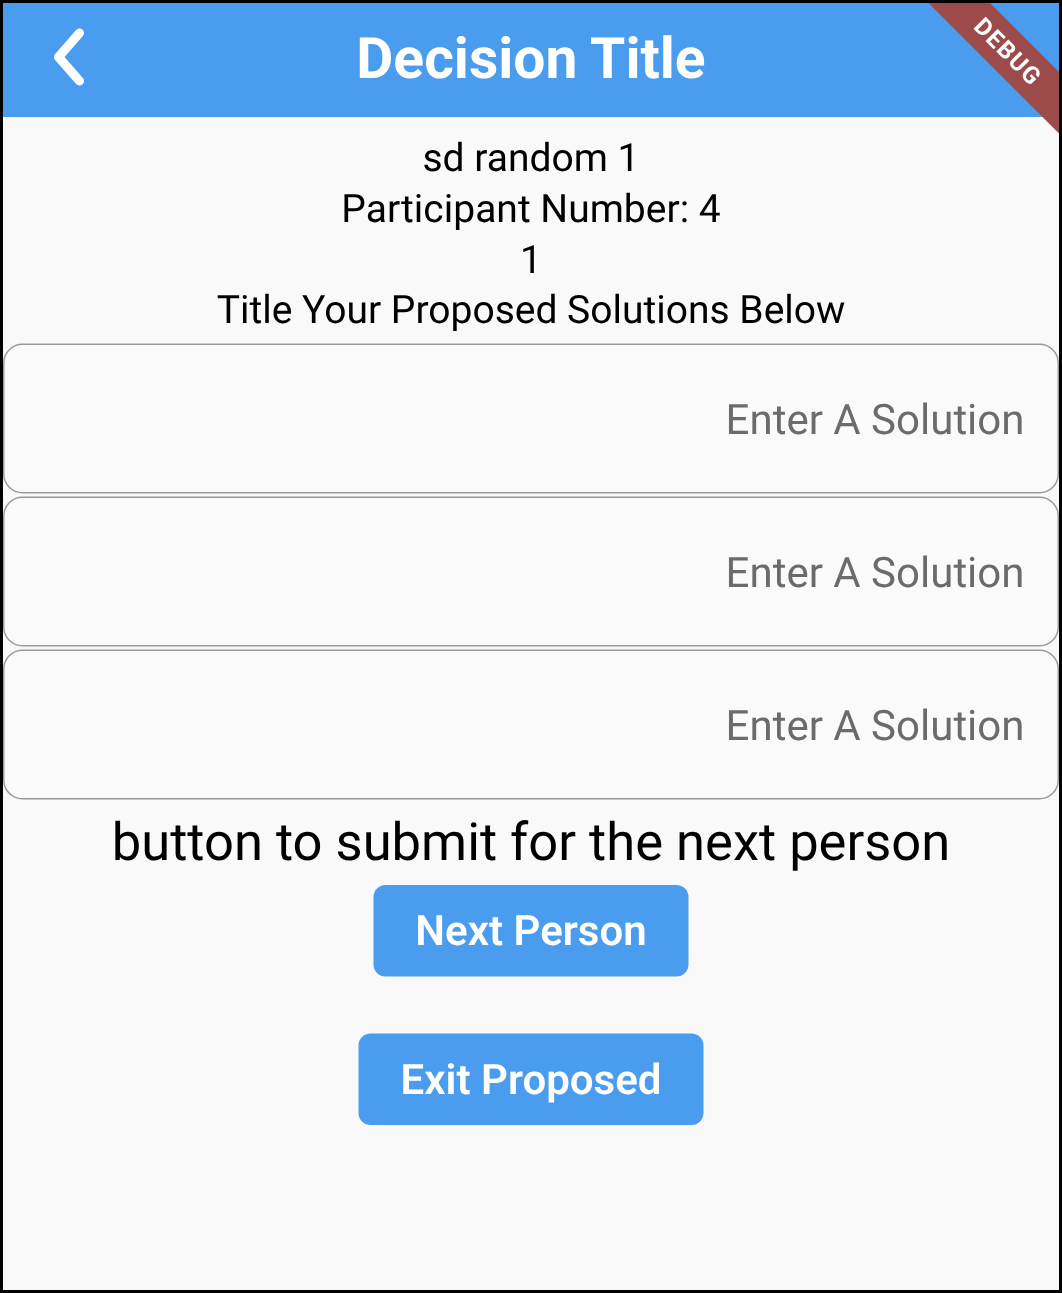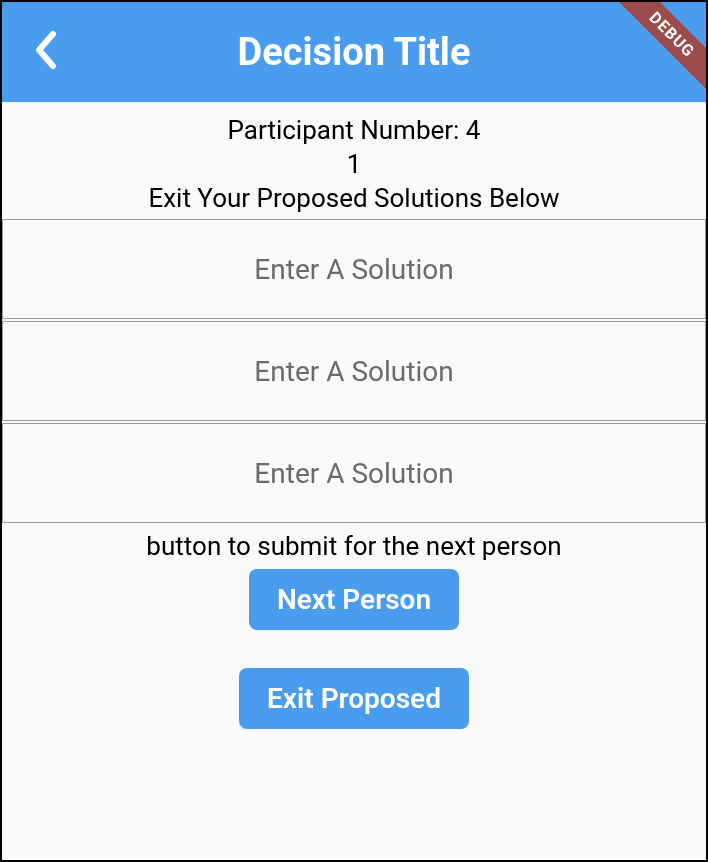--- a/index.html
+++ b/index.html
@@ -11,21 +11,21 @@
       font-family: -apple-system, BlinkMacSystemFont, "Segoe UI", Roboto, Helvetica, Arial, sans-serif;
       background: #f9f9f9;
       width: 708px;
       height: 862px;
       border: 2px solid #000;
       position: relative;
       overflow: hidden;
     }
     .header {
       background: #4a9cef;
-      height: 100px;
+      height: 76px;
       position: relative;
       display: flex;
       align-items: center;
       justify-content: center;
     }
     .back-btn {
       position: absolute;
       left: 30px;
       top: 50%;
       transform: translateY(-50%);
@@ -68,38 +68,38 @@
       color: #000;
       line-height: 1.3;
     }
     .inputs {
       margin-top: 4px;
     }
     .solution-input {
       width: 100%;
       height: 100px;
       border: 1px solid #9a9a9a;
-      border-radius: 0;
+      border-radius: 13px;
       font-size: 28px;
       color: #6d28d9;
       padding: 12px 22px;
       background: #fafafa;
       outline: none;
       display: block;
       font-family: inherit;
-      text-align: center;
+      text-align: right;
     }
     .solution-input::placeholder {
       color: #6b6b6b;
     }
     .solution-input + .solution-input {
       margin-top: 2px;
     }
     .helper-text {
-      font-size: 26px;
+      font-size: 35px;
       color: #000;
       margin-top: 8px;
     }
     .btn {
       display: inline-block;
       background: #4a9cef;
       color: #fff;
       font-size: 28px;
       font-weight: 600;
       padding: 14px 28px;
@@ -124,23 +124,24 @@
       <svg viewBox="0 0 24 40" fill="none" stroke="#fff" stroke-width="6" stroke-linecap="round" stroke-linejoin="round">
         <polyline points="20,4 6,20 20,36"></polyline>
       </svg>
     </span>
   </div>
   <div class="title">Decision Title</div>
   <div class="debug-ribbon">DEBUG</div>
 </div>
 
 <div class="content">
+  <div class="info-line">sd random 1</div>
   <div class="info-line">Participant Number: 4</div>
   <div class="info-line">1</div>
-  <div class="instruction">Exit Your Proposed Solutions Below</div>
+  <div class="instruction">Title Your Proposed Solutions Below</div>
 
   <div class="inputs">
     <input type="text" class="solution-input" placeholder="Enter A Solution" value="" style="">
     <input type="text" class="solution-input" placeholder="Enter A Solution" value="" style="">
     <input type="text" class="solution-input" placeholder="Enter A Solution" value="" style="">
   </div>
 
   <div class="helper-text">button to submit for the next person</div>
 
   <div class="btn-wrap">

